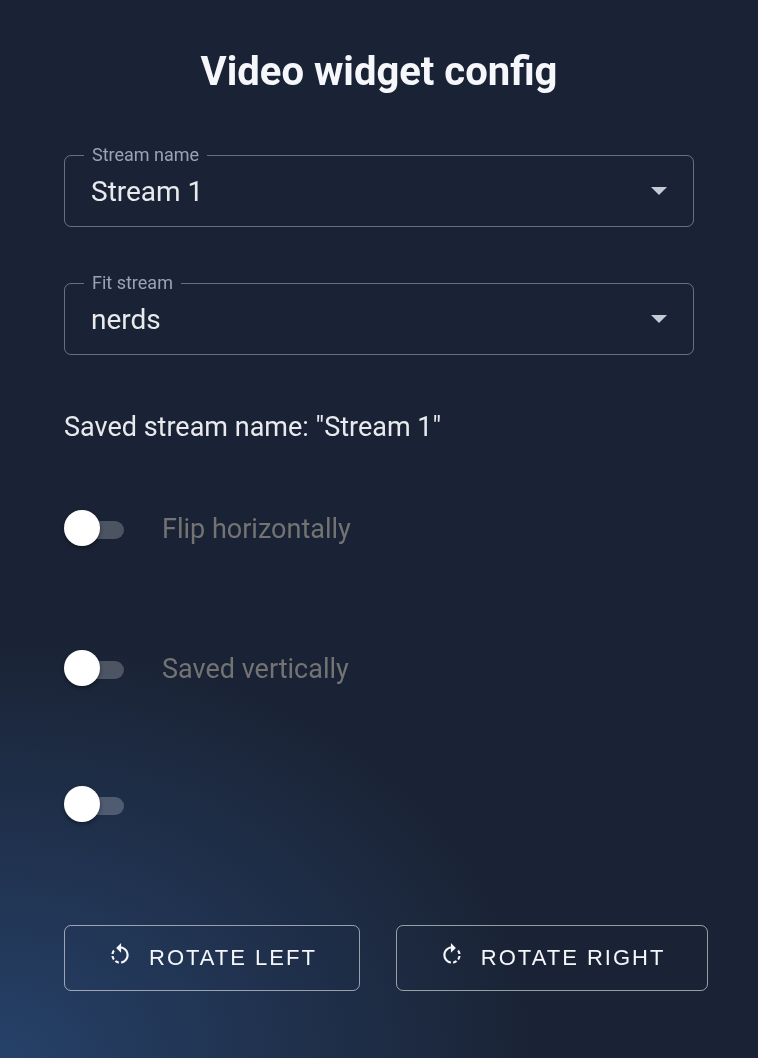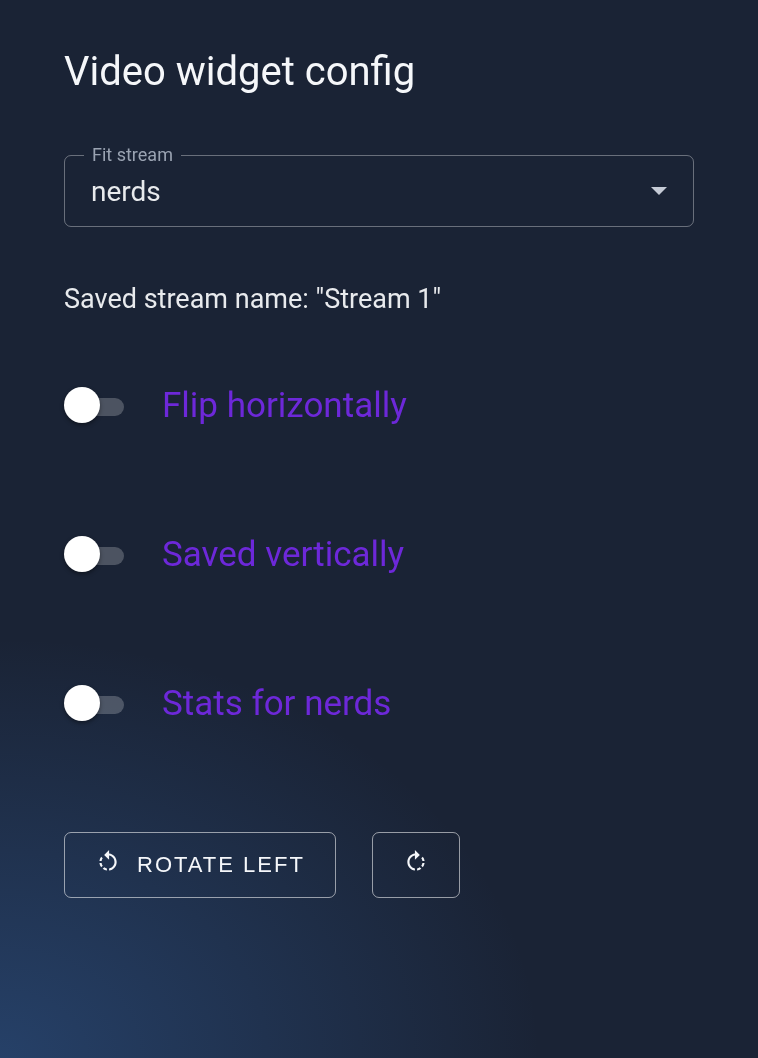--- a/index.html
+++ b/index.html
@@ -14,23 +14,23 @@
     background: radial-gradient(ellipse 900px 700px at 0% 100%, rgba(60,120,200,0.35), rgba(20,30,50,0) 60%),
                 linear-gradient(#1a2335, #1a2335);
     padding: 0;
   }
   .container {
     width: 100%;
     height: 100%;
     padding: 0 64px;
   }
   .title {
-    text-align: left;
+    text-align: center;
     font-size: 40px;
-    font-weight: 400;
+    font-weight: 700;
     color: #f5f7fa;
     padding-top: 48px;
     padding-bottom: 60px;
   }
   .field {
     position: relative;
     margin-bottom: 56px;
   }
   .field-label {
     position: absolute;
@@ -95,53 +95,60 @@
     position: absolute;
     left: 0;
     top: -7px;
     width: 36px;
     height: 36px;
     background: #ffffff;
     border-radius: 50%;
     box-shadow: 0 2px 4px rgba(0,0,0,0.4);
   }
   .toggle-label {
-    font-size: 35px;
-    color: #6d28d9;
+    font-size: 27px;
+    color: #737373;
   }
   .button-row {
     display: flex;
     gap: 36px;
   }
   .btn {
     flex: 0 0 auto;
     height: 66px;
     border: 1px solid rgba(255,255,255,0.55);
     border-radius: 7px;
     background: transparent;
     color: #f5f7fa;
     font-size: 22px;
     font-weight: 500;
     letter-spacing: 2px;
     display: flex;
     align-items: center;
     justify-content: center;
     gap: 16px;
-    padding: 0 30px;
+    padding: 0 42px;
     cursor: pointer;
   }
   .btn svg { width: 26px; height: 26px; fill: #f5f7fa; }
 </style>
 </head>
 <body>
 
 <div class="container">
 
   <h1 class="title">Video widget config</h1>
 
+  <div class="field">
+    <span class="field-label">Stream name</span>
+    <div class="select-box">
+      <span class="select-value">Stream 1</span>
+      <span class="dropdown-arrow"></span>
+    </div>
+  </div>
 
   <div class="field">
     <span class="field-label">Fit stream</span>
     <div class="select-box">
       <span class="select-value">nerds</span>
       <span class="dropdown-arrow"></span>
     </div>
   </div>
 
   <div class="saved-text">
@@ -162,34 +169,34 @@
       <div class="switch-thumb"></div>
     </div>
     <span class="toggle-label">Saved vertically</span>
   </div>
 
   <div class="toggle-row">
     <div class="switch">
       <div class="switch-track"></div>
       <div class="switch-thumb"></div>
     </div>
-    <span class="toggle-label">Stats for nerds</span>
   </div>
 
   <div class="button-row">
     <button class="btn">
       <span>
         <svg viewBox="0 0 24 24">
             <path d="M7.11 8.53L5.7 7.11C4.8 8.27 4.24 9.61 4.07 11h2.02c.14-.87.49-1.72 1.02-2.47zM6.09 13H4.07c.17 1.39.72 2.73 1.62 3.89l1.41-1.42c-.52-.75-.87-1.59-1.01-2.47zm1.01 5.32c1.16.9 2.51 1.44 3.9 1.61V17.9c-.87-.15-1.71-.49-2.46-1.03l-1.44 1.45zM13 4.07V1L8.45 5.55 13 10V6.09c2.84.48 5 2.94 5 5.91s-2.16 5.43-5 5.91v2.02c3.95-.49 7-3.85 7-7.93s-3.05-7.44-7-7.93z"></path>
           </svg>
       </span>
       <span>ROTATE LEFT</span>
     </button>
     <button class="btn">
       <span>
         <svg viewBox="0 0 24 24">
             <path d="M15.55 5.55L11 1v3.07C7.06 4.56 4 7.92 4 12s3.05 7.44 7 7.93v-2.02c-2.84-.48-5-2.94-5-5.91s2.16-5.43 5-5.91V10l4.55-4.45zM19.93 11c-.17-1.39-.72-2.73-1.62-3.89l-1.42 1.42c.54.75.88 1.6 1.02 2.47h2.02zM13 17.9v2.02c1.39-.17 2.74-.71 3.9-1.61l-1.44-1.44c-.75.54-1.59.89-2.46 1.03zm3.89-2.42l1.42 1.41c.9-1.16 1.45-2.5 1.62-3.89h-2.02c-.14.87-.48 1.72-1.02 2.48z"></path>
           </svg>
       </span>
+      <span>ROTATE RIGHT</span>
     </button>
   </div>
 
 </div>
 
 </body></html>

